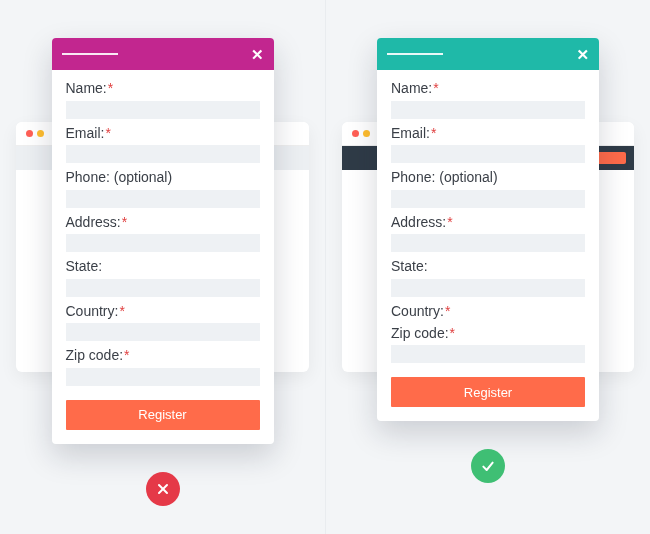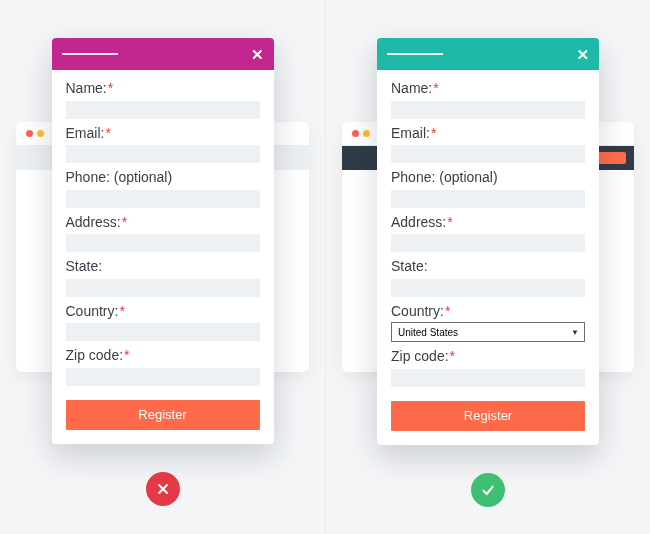--- a/index.html
+++ b/index.html
@@ -261,26 +261,20 @@
         <input class="field-input" style="">
       </div>
 
       <div class="field">
         <label class="field-label">State:</label>
         <input class="field-input" style="">
       </div>
 
       <div class="field">
         <label class="field-label"><span>Country:</span><span class="req">*</span></label>
-        <div class="select-wrap">
-          <select class="field-select">
-            <option>United States</option>
-          </select>
-          <span class="select-caret">▼</span>
-        </div>
       </div>
 
       <div class="field">
         <label class="field-label"><span>Zip code:</span><span class="req">*</span></label>
         <input class="field-input" style="">
       </div>
 
       <button class="register-btn">Register</button>
     </div>
   </div>

